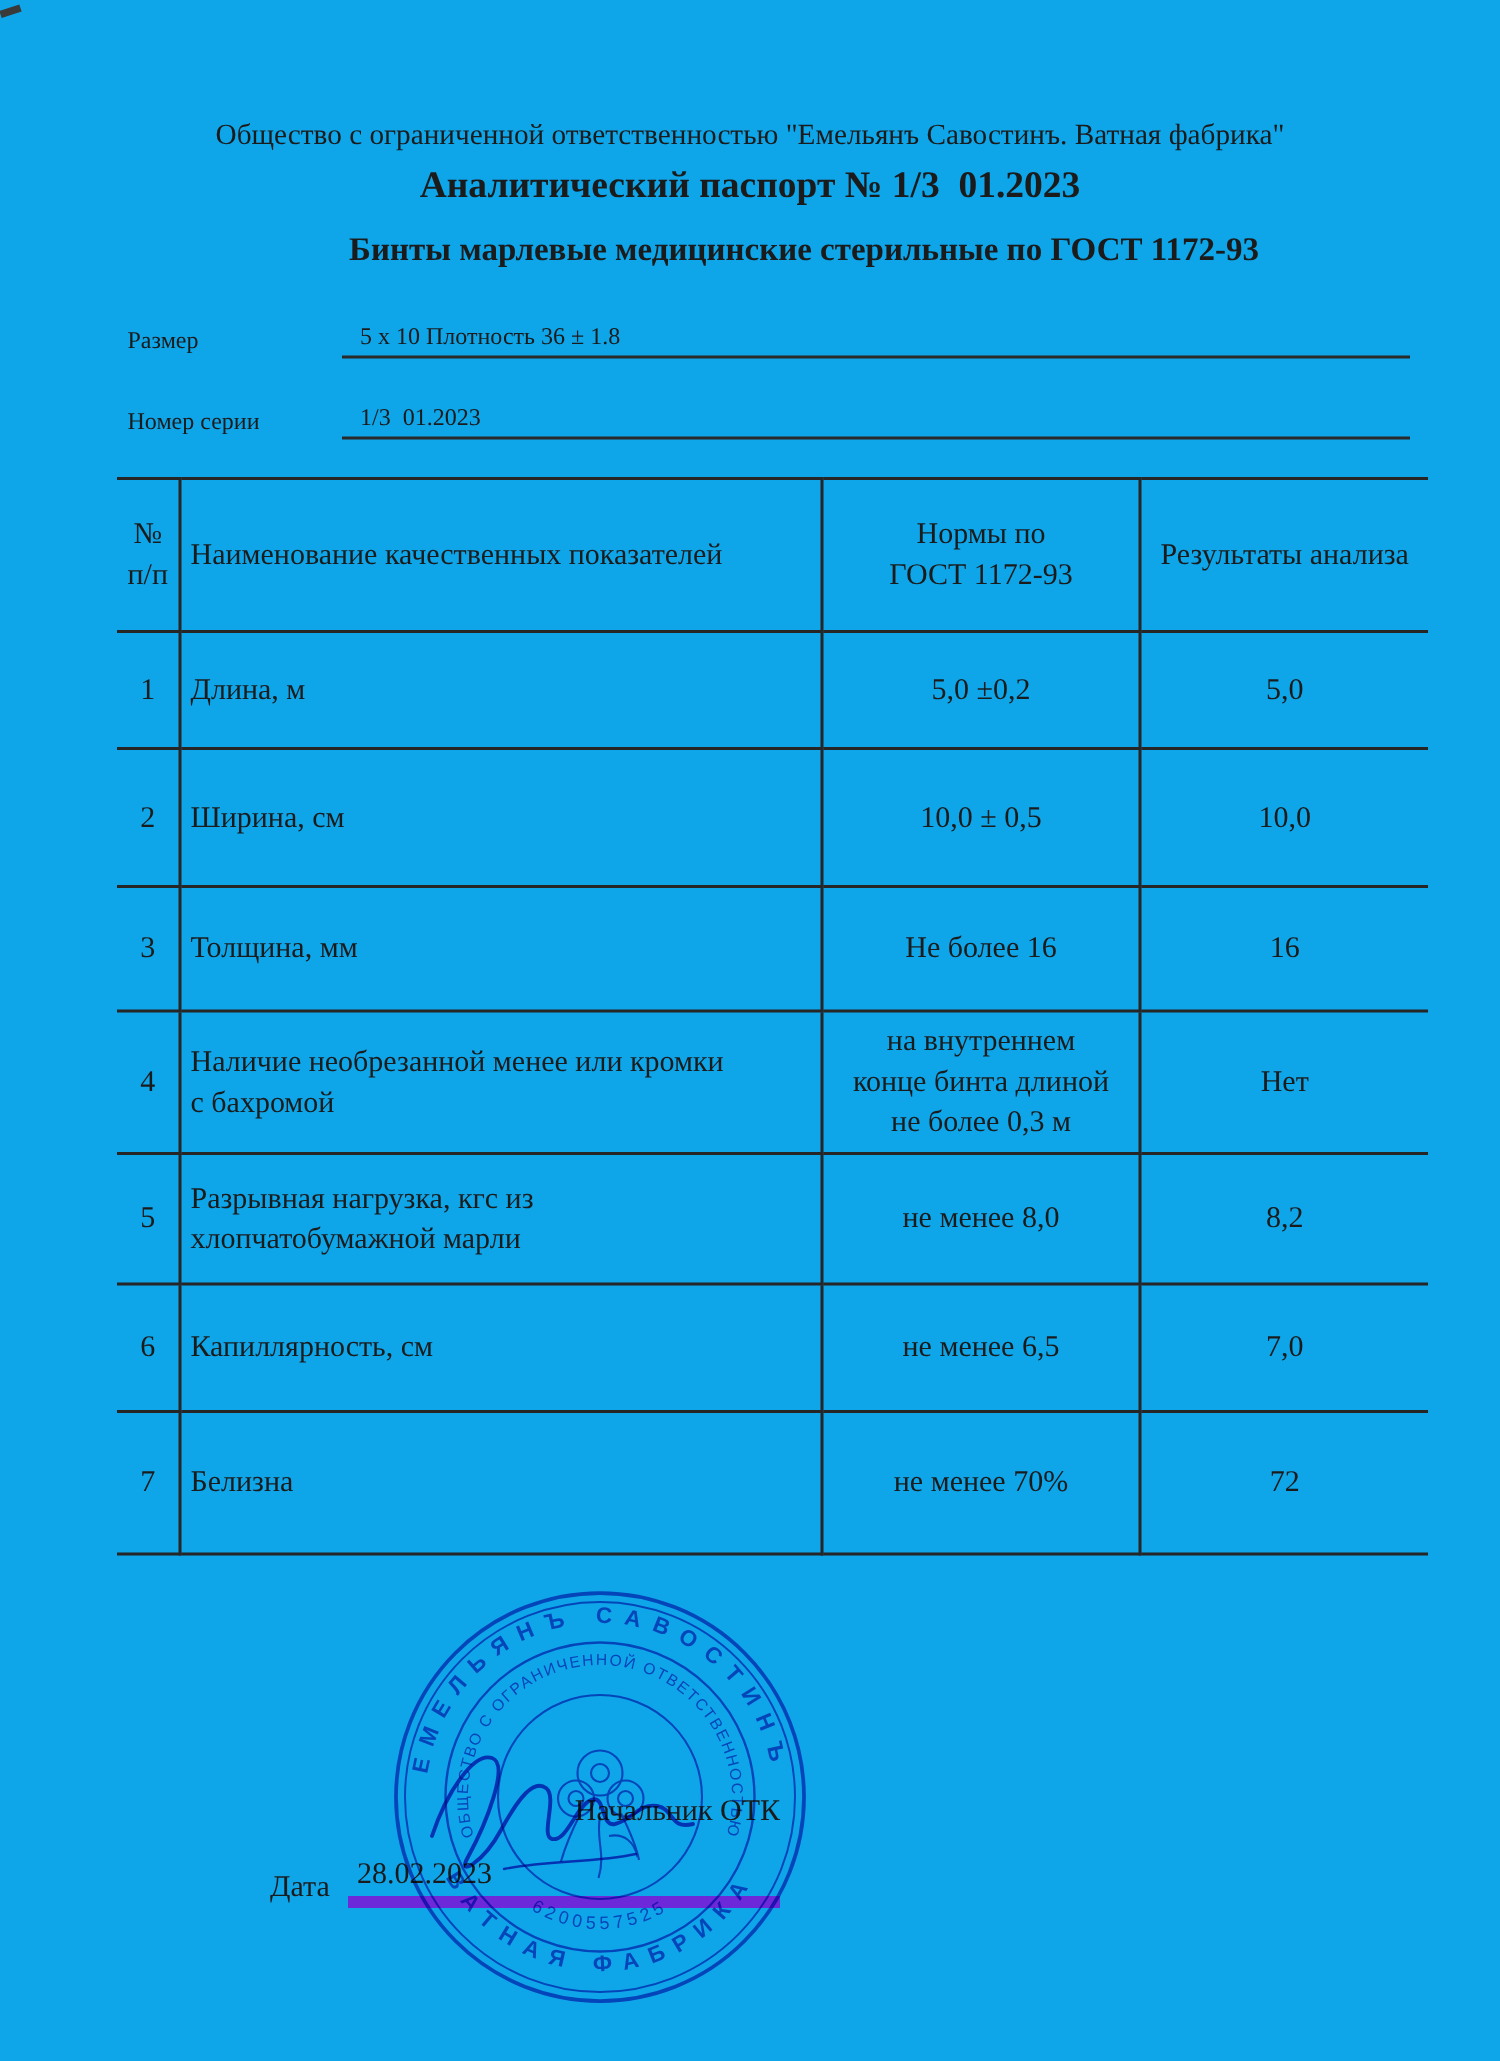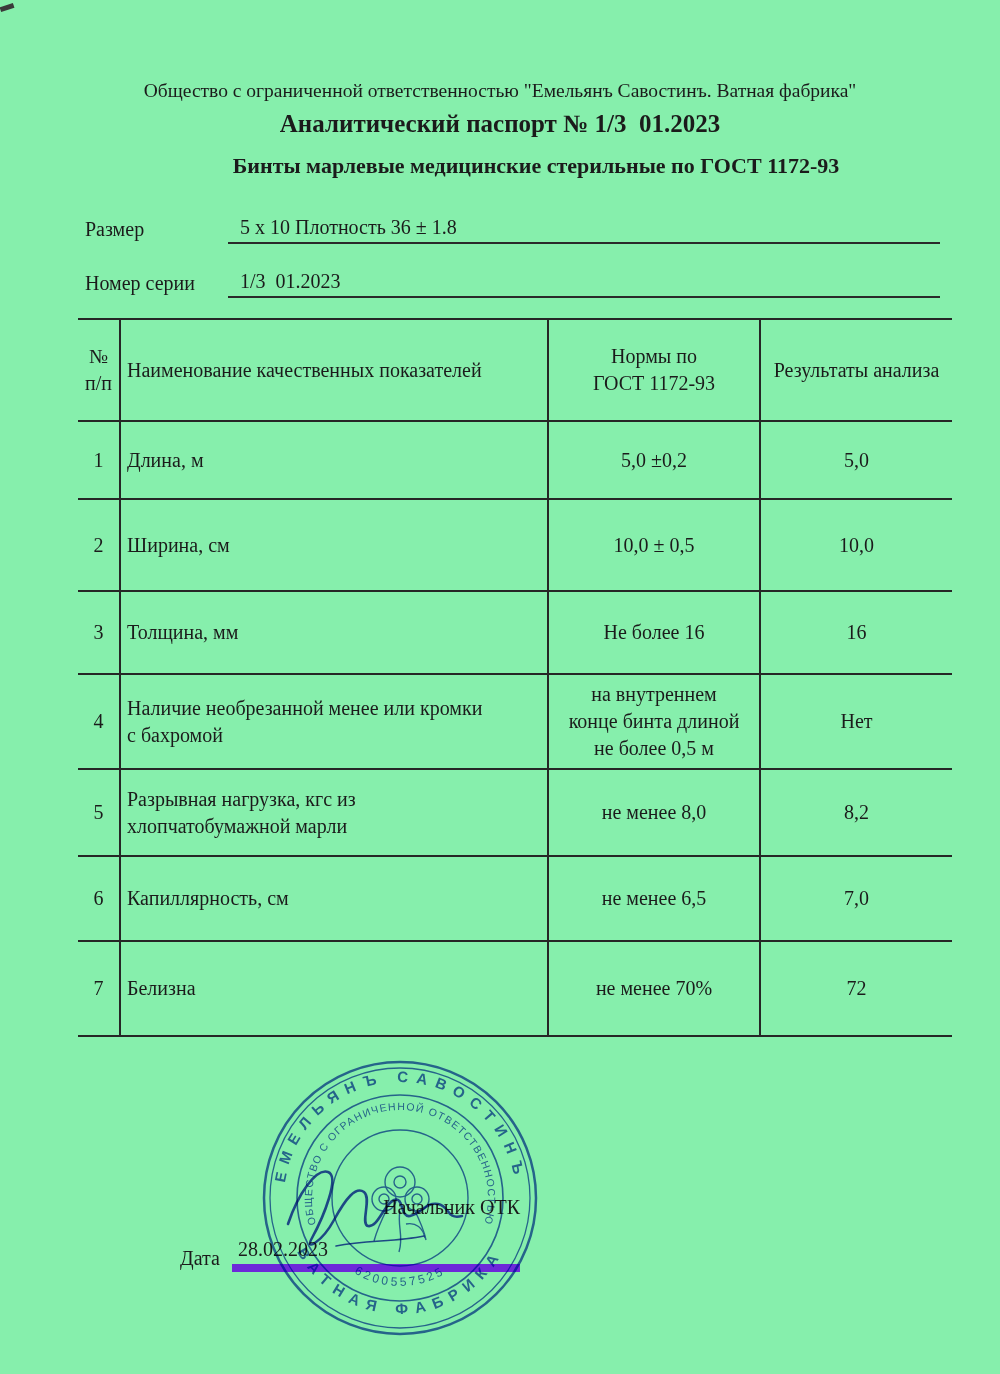--- a/index.html
+++ b/index.html
@@ -1,30 +1,30 @@
 <!DOCTYPE html>
 <html><head>
 <meta charset="utf-8">
 <style>
   * { box-sizing: border-box; }
   html, body { margin: 0; padding: 0; }
   body { width: 1000px; background: #e9e9e9; }
   .page {
     position: relative; width: 1000px; height: 1374px;
-    background: #86efac; overflow: hidden;
+    background: #0ea5e9; overflow: hidden;
     font-family: "Liberation Serif", serif; color: #1b1b1b;
   }
   .abs { position: absolute; }
   .center { left: 0; width: 100%; text-align: center; }
 
   .company  { top: 80px;  font-size: 19.5px; white-space: pre; }
   .title    { top: 110px; font-size: 25px; font-weight: bold; white-space: pre; }
   .subtitle { top: 153px; font-size: 22px; font-weight: bold; white-space: pre; margin-left: 36px; }
 
-  .field { display: flex; align-items: center; font-size: 20px; }
+  .field { display: flex; align-items: flex-end; font-size: 16px; }
   .field-size   { top: 216px; left: 85px; width: 855px; }
   .field-series { top: 270px; left: 85px; width: 855px; }
   .field .label { flex: 0 0 143px; padding-bottom: 2px; }
   .field .value {
     flex: 1; border-bottom: 2px solid #2a2a2a;
     padding: 0 0 3px 12px; white-space: pre;
   }
 
   table.spec {
     position: absolute; top: 318px; left: 78px; width: 862px;
@@ -109,21 +109,21 @@
       <td class="c-name">Толщина, мм</td>
       <td class="c-norm">Не более 16</td>
       <td class="c-result">16</td>
     </tr>
     <tr style="height:95px">
       <td class="c-num">4</td>
       <td class="c-name">Наличие необрезанной менее или кромки
 с бахромой</td>
       <td class="c-norm">на внутреннем
 конце бинта длиной
-не более 0,5 м</td>
+не более 0,3 м</td>
       <td class="c-result">Нет</td>
     </tr>
     <tr style="height:87px">
       <td class="c-num">5</td>
       <td class="c-name">Разрывная нагрузка, кгс из
 хлопчатобумажной марли</td>
       <td class="c-norm">не менее 8,0</td>
       <td class="c-result">8,2</td>
     </tr>
     <tr style="height:85px">

